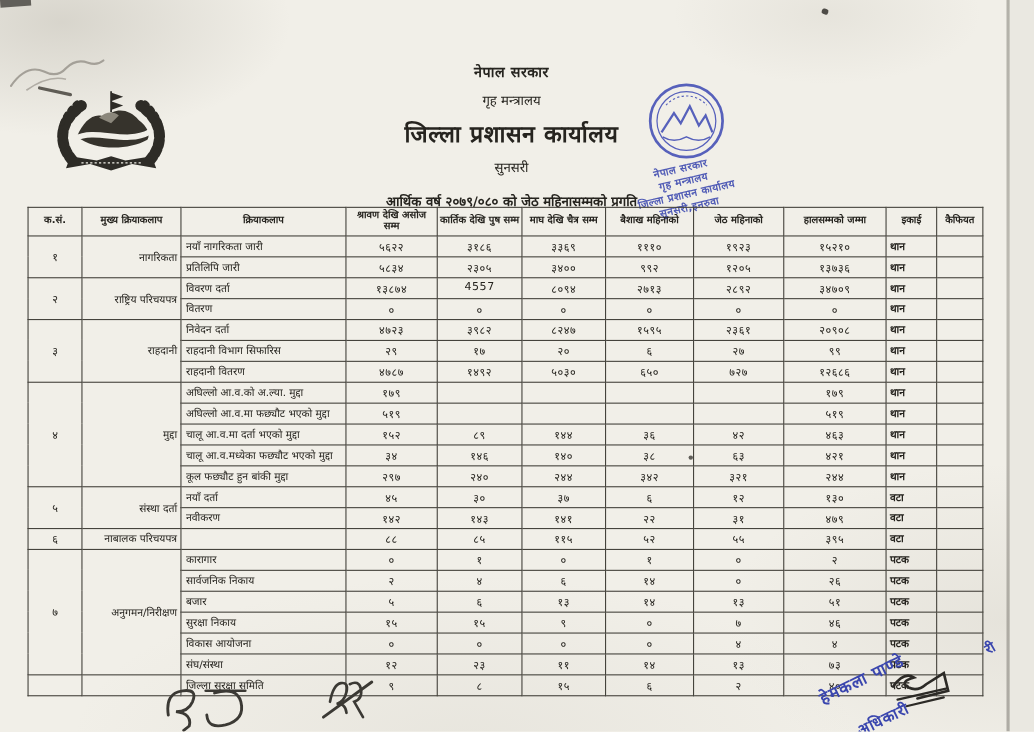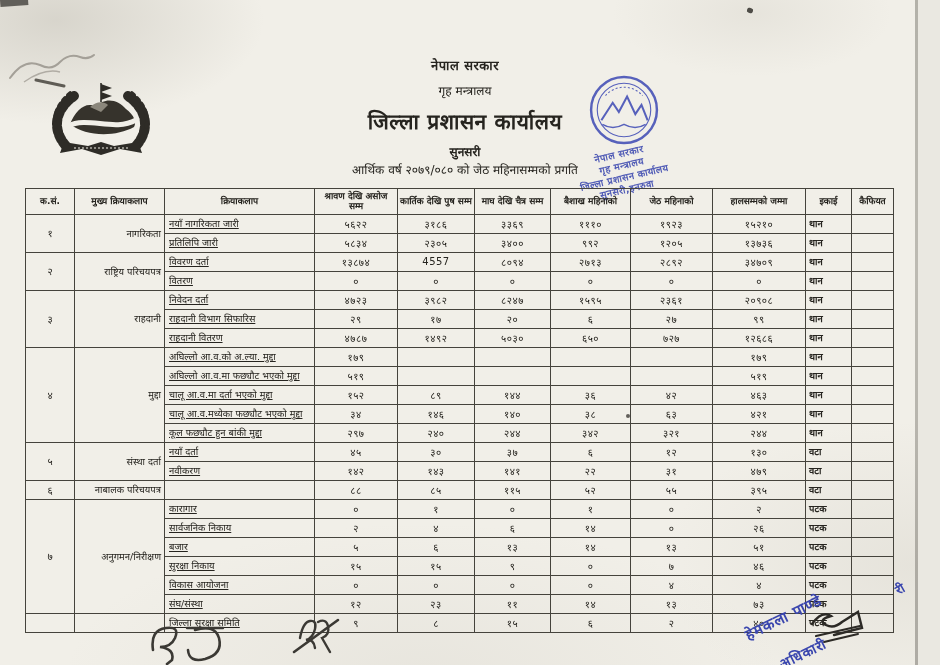--- a/index.html
+++ b/index.html
@@ -22,40 +22,40 @@
   .corner-mark-tl { position:absolute; left:0; top:0; width:28px; height:7px; background:#4b4944; transform:rotate(-4deg); transform-origin:left top; opacity:.85; }
   .corner-dot-tr { position:absolute; left:747px; top:8px; width:6px; height:5px; background:#4e4c47; border-radius:2px; transform:rotate(20deg); }
   .page-edge-line { position:absolute; left:915px; top:0; width:3px; height:665px; background:linear-gradient(180deg,#8a887f,#9a978e 40%,#84817a); opacity:.6; }
   .page-edge-right { position:absolute; left:918px; top:0; width:22px; height:665px; background:#eae8e1; }
 
   
   .doc-header { position:absolute; left:265px; top:56px; width:400px; text-align:center; }
   .doc-header .gov       { font-size:13px; font-weight:bold; letter-spacing:.5px; }
   .doc-header .ministry  { font-size:12px; margin-top:8px; }
   .doc-header .office    { font-size:21px; font-weight:bold; margin-top:8px; letter-spacing:.5px; }
-  .doc-header .district  { font-size:12px; font-weight:bold; margin-top:8px; }
-  .doc-header .subtitle  { font-size:12px; font-weight:normal; margin-top:1px; }
+  .doc-header .district  { font-size:12px; font-weight:normal; margin-top:8px; }
+  .doc-header .subtitle  { font-size:12px; font-weight:bold; margin-top:14px; }
 
   .national-emblem { position:absolute; left:46px; top:80px; }
 
   
   .round-stamp { position:absolute; left:548px; top:70px; width:220px; height:120px; color:#4450b2; opacity:.92; }
   .round-stamp svg { position:absolute; left:40px; top:4px; }
   .stamp-lines { position:absolute; left:0; top:78px; width:150px; text-align:center;
     transform:rotate(-13deg); font-weight:bold; font-size:9.5px; line-height:1.25; letter-spacing:.4px; }
 
   
   table.progress { position:absolute; left:13px; top:188px; width:868px;
     border-collapse:collapse; table-layout:fixed; font-size:10px;margin-left:12px; }
   .progress th, .progress td { border:1px solid #45433c; overflow:hidden; }
   .progress th { font-size:9px; font-weight:bold; text-align:center; padding:2px 1px; height:24px; line-height:1.15; }
   .progress td { height:19px; padding:0 3px; white-space:nowrap; }
   .progress td.sn   { text-align:center; font-size:10px; }
   .progress td.main { text-align:right; font-size:9.5px; }
-  .progress td.activity { text-align:left; padding-left:4px; font-size:9.5px;text-decoration:underline; }
+  .progress td.activity { text-align:left; padding-left:4px; font-size:9.5px; }
   .progress td.num  { text-align:center; letter-spacing:.5px; }
   .progress td.unit { text-align:left; font-size:9.5px;font-weight:bold; }
   .progress td.remark { }
 
   
   .pencil-squiggle { position:absolute; left:6px; top:46px; }
   .scribble-bottom-left { position:absolute; left:145px; top:618px; }
   .scribble-mid { position:absolute; left:290px; top:608px; }
   .signature-scribble { position:absolute; left:806px; top:606px; }
   .ink-dot { position:absolute; left:626px; top:414px; width:4px; height:4px; border-radius:50%; background:#3d3b36; opacity:.8; }

